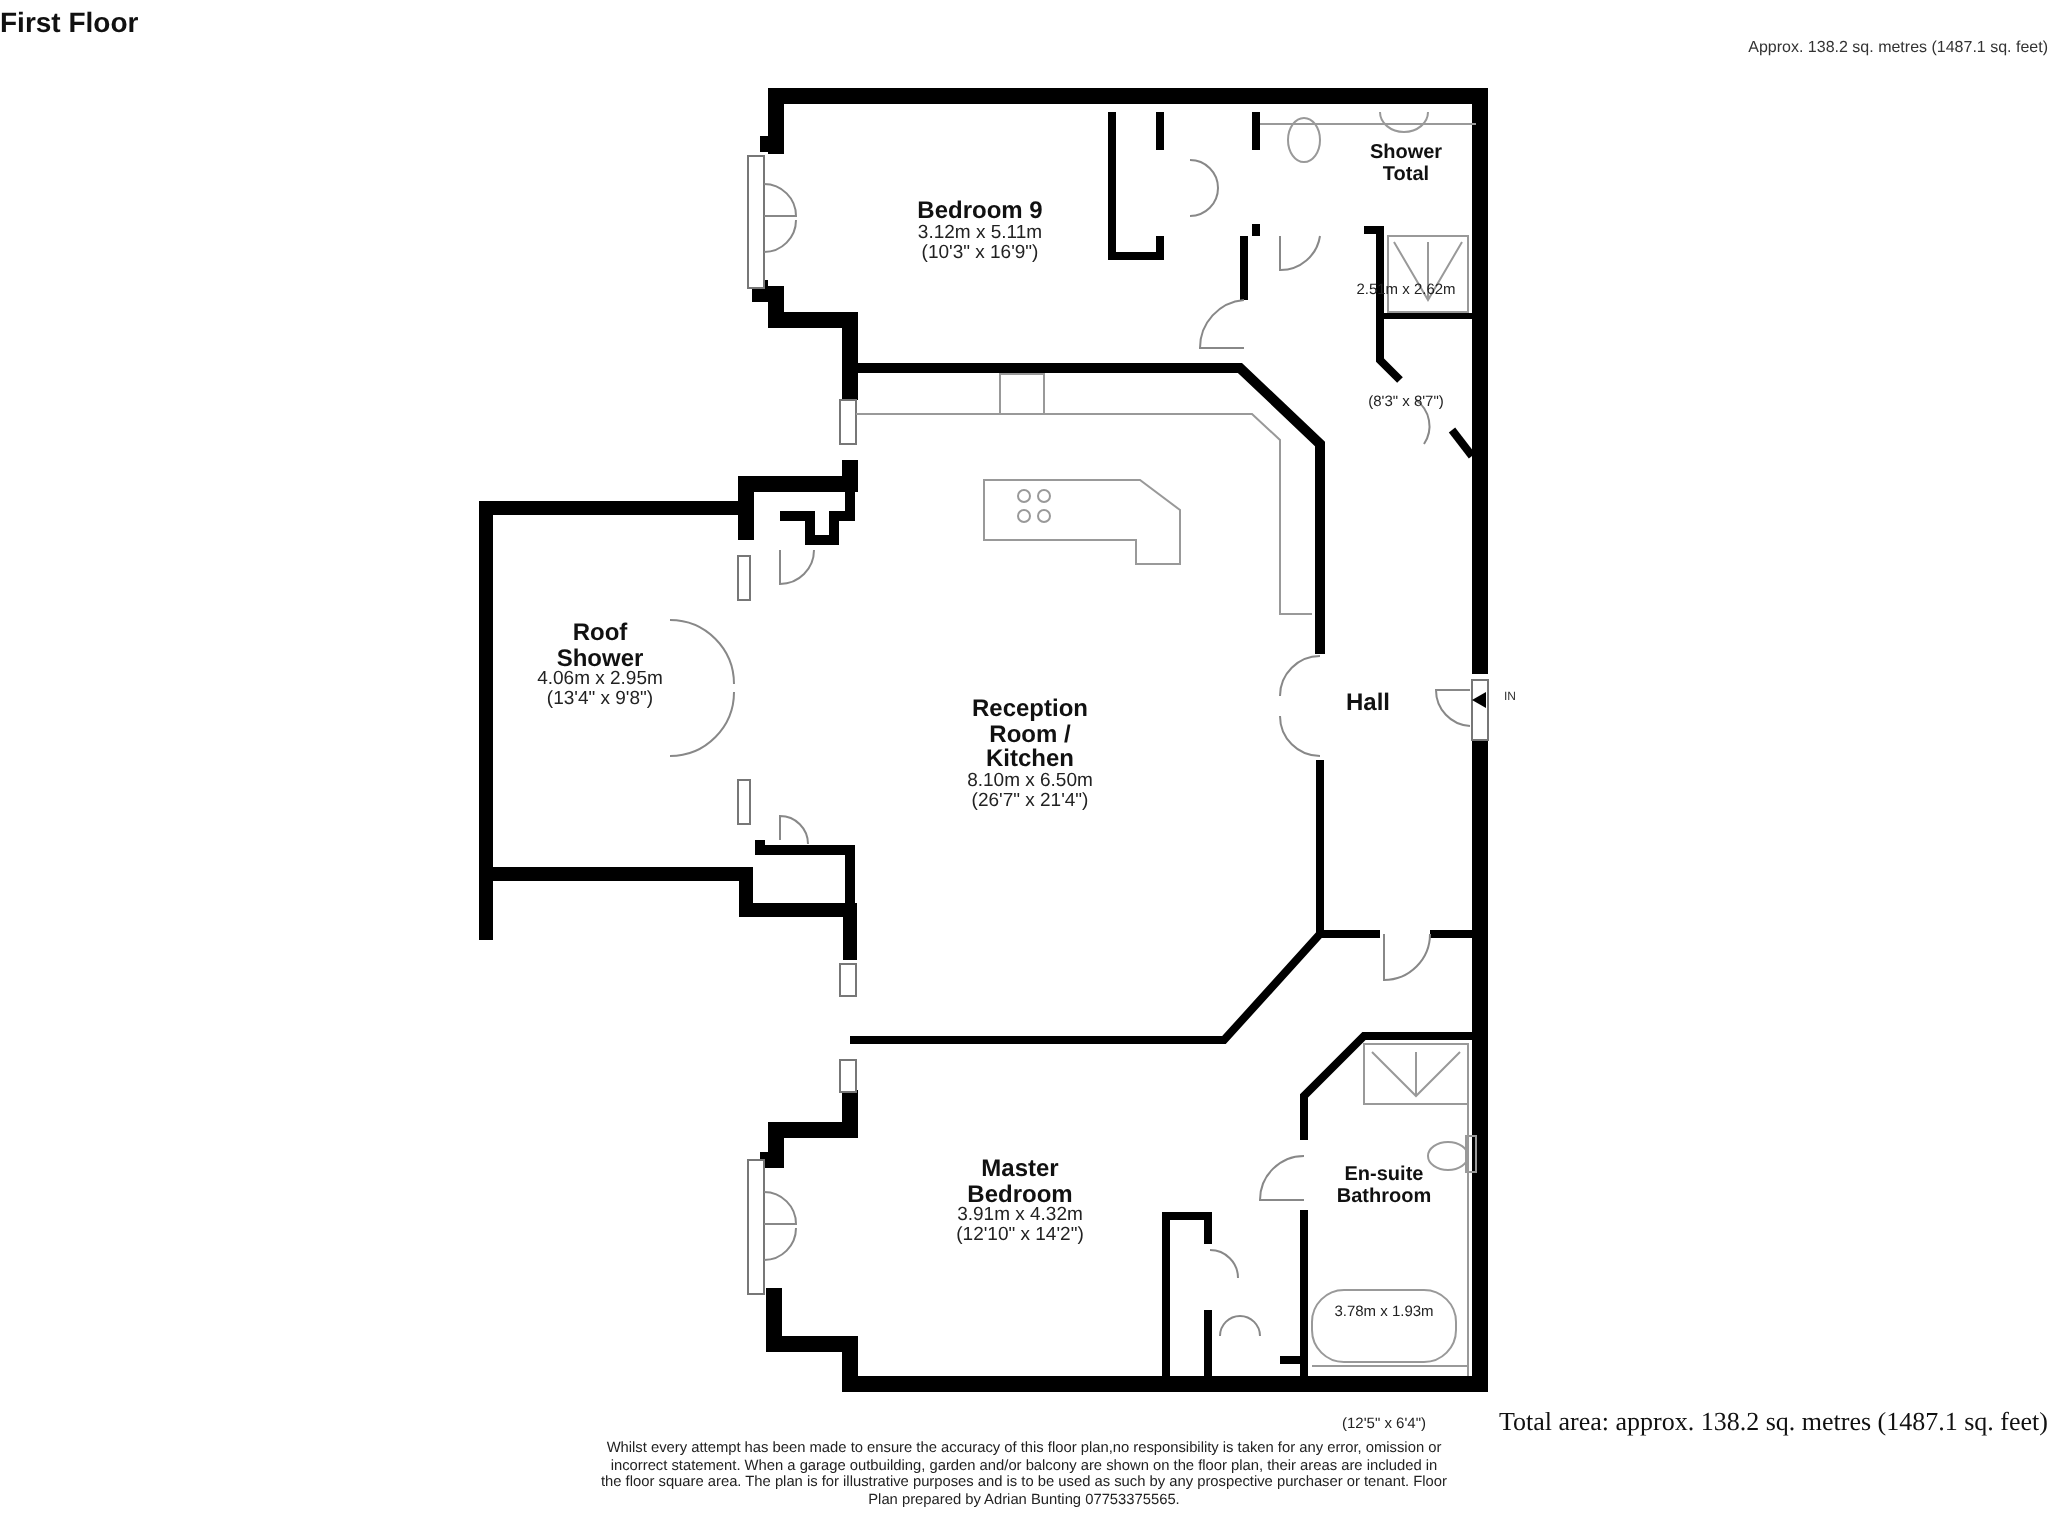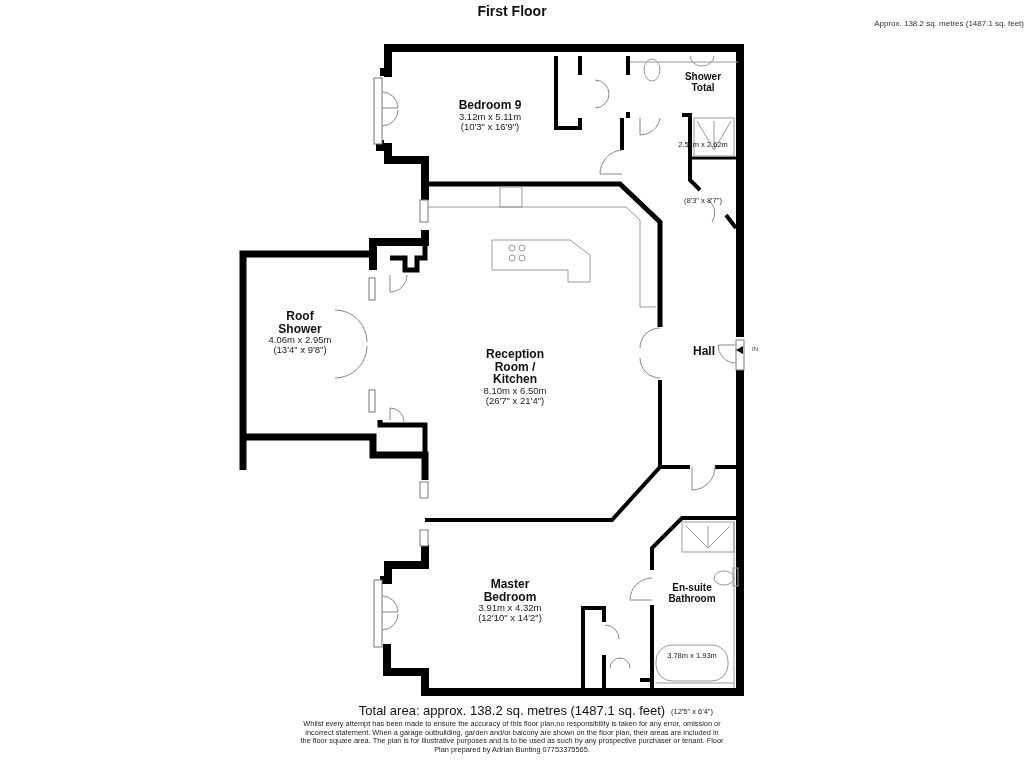--- a/index.html
+++ b/index.html
@@ -1,26 +1,26 @@
 <!DOCTYPE html>
 <html><head>
 <meta charset="utf-8">
 <style>
   html, body { margin:0; padding:0; background:#ffffff; }
   body { width:1024px; height:768px; position:relative; overflow:hidden; font-family:"Liberation Sans", sans-serif; color:#111; }
-  .title { position:absolute; left:0; width:1024px; top:3px; text-align:center; font-weight:bold; font-size:14px; }
+  .title { position:absolute; left:0; width:1024px; top:3px; font-weight:bold; font-size:14px; }
   .subtitle { position:absolute; left:0; width:1024px; top:19px; text-align:right; font-size:8px; color:#333; }
   svg.plan { position:absolute; left:0; top:0; }
   .room-label { position:absolute; text-align:center; line-height:1.05; }
   .room-label .name { font-weight:bold; font-size:12px; display:block; }
   .room-label .dim { font-size:9.5px; display:block; color:#222; }
   .room-label.small .name { font-size:10px; }
   .room-label.small .dim { font-size:7.5px;margin-top:48px; }
   .in-label { position:absolute; left:752px; top:346px; font-size:6px; color:#333; }
-  .total { position:absolute; left:0; width:1024px; top:703px; text-align:center; font-size:13px; color:#111; }
+  .total { position:absolute; left:0; width:1024px; top:703px; text-align:right; font-size:13px; color:#111;font-family:Liberation Serif, serif; }
   .disclaimer { position:absolute; left:300px; width:424px; top:720px; text-align:center; font-size:7.4px; line-height:1.15; color:#222; }
 </style>
 </head>
 <body>
 
 <div class="title">First Floor</div>
 <div class="subtitle">Approx. 138.2 sq. metres (1487.1 sq. feet)</div>
 
 <svg class="plan" width="1024" height="768" viewBox="0 0 1024 768">
 
@@ -145,21 +145,21 @@
 </div>
 
 <div class="room-label" style="left:455px; top:316px; width:120px;margin-top:32px;">
   <span class="name">Reception</span>
   <span class="name">Room /</span>
   <span class="name">Kitchen</span>
   <span class="dim">8.10m x 6.50m</span>
   <span class="dim">(26'7" x 21'4")</span>
 </div>
 
-<div class="room-label" style="left:684px; top:345px; width:40px;">
+<div class="room-label" style="left:664px; top:345px; width:40px;">
   <span class="name">Hall</span>
 </div>
 
 <div class="in-label">IN</div>
 
 <div class="room-label" style="left:450px; top:578px; width:120px;">
   <span class="name">Master</span>
   <span class="name">Bedroom</span>
   <span class="dim">3.91m x 4.32m</span>
   <span class="dim">(12'10" x 14'2")</span>

